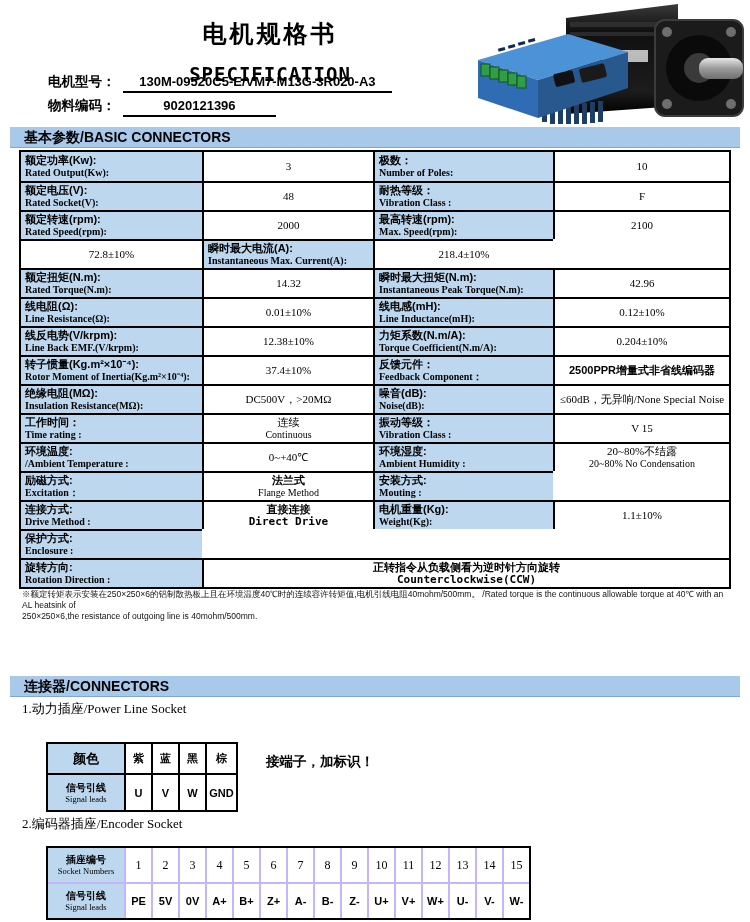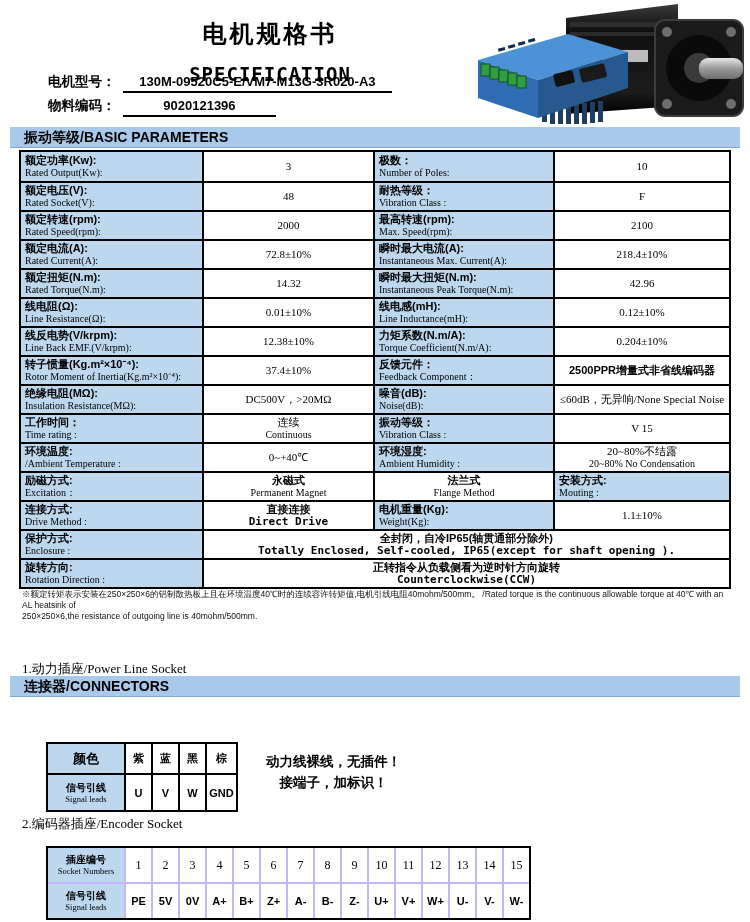--- a/index.html
+++ b/index.html
@@ -24,33 +24,33 @@
   .bar-basic{top:127px}
   .bar-conn{top:676px}
 
   .btable{position:absolute;top:150px;left:19px;border:2px solid #000;background:#fff}
   .trow{display:grid;grid-template-columns:181px 171px 180px 176px}
   .cell{box-sizing:border-box;height:29px;border-left:2px solid #000;border-top:2px solid #000;overflow:hidden}
   .trow:first-child .cell{border-top:none}
   .cell:first-child{border-left:none}
   .lblc{background:#bdd7ee;display:flex;flex-direction:column;justify-content:center;padding:0 3px 0 4px}
   .lc{font-size:11px;font-weight:bold;line-height:13px;white-space:nowrap}
-  .le{font-size:10px;font-weight:normal;font-family:"Liberation Serif",serif;line-height:12px;white-space:nowrap}
+  .le{font-size:10px;font-weight:bold;font-family:"Liberation Serif",serif;line-height:12px;white-space:nowrap}
   .valc{display:flex;flex-direction:column;justify-content:center;align-items:center;text-align:center}
   .v1{font-size:11px;font-family:"Liberation Serif",serif;line-height:13px}
   .v2{font-size:10px;font-family:"Liberation Serif",serif;line-height:12px}
   .mono{font-family:"DejaVu Sans Mono",monospace;font-weight:bold;font-size:11px}
   .cnb{font-family:"Liberation Sans",sans-serif;font-weight:bold}
   .mval{grid-column:2/5}
 
   .footnote{position:absolute;top:589px;left:22px;width:710px;font-size:8.5px;
             font-family:Liberation Sans, sans-serif;line-height:11px;color:#111}
 
   .sub-heading{position:absolute;left:22px;font-size:13px;font-family:"Liberation Serif",serif}
-  .sh-power{top:660px}.sh-encoder{top:815px}
+  .sh-power{top:700px}.sh-encoder{top:815px}
 
   .ptable{position:absolute;top:742px;left:46px;border:2px solid #000;background:#000;
           display:grid;grid-template-columns:76px 25px 25px 25px 29px;grid-template-rows:29px 35px;gap:2px}
   .etable{position:absolute;top:846px;left:46px;border:2px solid #000;background:#c4b5fd;
           display:grid;grid-template-columns:76px repeat(15,25px);grid-template-rows:34px 34px;gap:2px}
   .pc,.ec{background:#fff;display:flex;flex-direction:column;align-items:center;justify-content:center;text-align:center}
   .hdr{background:#bdd7ee}
   .big-lbl{font-size:13px;font-weight:bold}
   .two-l1{font-size:10px;font-weight:bold;line-height:12px}
   .two-l2{font-size:8.5px;font-family:"Liberation Serif",serif;line-height:10px}
@@ -130,21 +130,21 @@
 
   <div class="meta meta-model">
     <span>电机型号：</span>
     <span class="val">130M-09520C5-E/VM7-M13G-3R020-A3</span>
   </div>
   <div class="meta meta-material">
     <span>物料编码：</span>
     <span class="val">9020121396</span>
   </div>
 
-  <div class="bar bar-basic">振动等级/BASIC PARAMETERS</div>
+  <div class="bar bar-basic">基本参数/BASIC CONNECTORS</div>
 
   <div class="btable">
 
     <div class="trow">
       <div class="cell lblc">
           <div class="lc">额定功率(Kw):</div>
           <div class="le">Rated Output(Kw):</div>
         </div>
       <div class="cell valc">
           <div class="v1">3</div>
@@ -192,24 +192,20 @@
           <div class="lc">最高转速(rpm):</div>
           <div class="le">Max. Speed(rpm):</div>
         </div>
       <div class="cell valc">
           <div class="v1">2100</div>
           <div class="v2"></div>
         </div>
     </div>
 
     <div class="trow">
-      <div class="cell lblc">
-          <div class="lc">额定电流(A):</div>
-          <div class="le">Rated Current(A):</div>
-        </div>
       <div class="cell valc">
           <div class="v1">72.8±10%</div>
           <div class="v2"></div>
         </div>
       <div class="cell lblc">
           <div class="lc">瞬时最大电流(A):</div>
           <div class="le">Instantaneous Max. Current(A):</div>
         </div>
       <div class="cell valc">
           <div class="v1">218.4±10%</div>
@@ -349,24 +345,20 @@
           <div class="v2">20~80% No Condensation</div>
         </div>
     </div>
 
     <div class="trow">
       <div class="cell lblc">
           <div class="lc">励磁方式:</div>
           <div class="le">Excitation：</div>
         </div>
       <div class="cell valc">
-          <div class="v1 cnb">永磁式</div>
-          <div class="v2">Permanent Magnet</div>
-        </div>
-      <div class="cell valc">
           <div class="v1 cnb">法兰式</div>
           <div class="v2">Flange Method</div>
         </div>
       <div class="cell lblc">
           <div class="lc">安装方式:</div>
           <div class="le">Mouting :</div>
         </div>
     </div>
 
     <div class="trow">
@@ -385,24 +377,20 @@
       <div class="cell valc">
           <div class="v1">1.1±10%</div>
           <div class="v2"></div>
         </div>
     </div>
 
     <div class="trow">
       <div class="cell lblc">
           <div class="lc">保护方式:</div>
           <div class="le">Enclosure :</div>
-        </div>
-      <div class="cell valc mval">
-          <div class="v1 cnb">全封闭，自冷IP65(轴贯通部分除外)</div>
-          <div class="v2 mono">Totally Enclosed, Self-cooled, IP65(except for shaft opening ).</div>
         </div>
     </div>
 
     <div class="trow">
       <div class="cell lblc">
           <div class="lc">旋转方向:</div>
           <div class="le">Rotation Direction :</div>
         </div>
       <div class="cell valc mval">
           <div class="v1 cnb">正转指令从负载侧看为逆时针方向旋转</div>
@@ -431,21 +419,20 @@
       <div class="two-l1">信号引线</div>
       <div class="two-l2">Signal leads</div>
     </div>
     <div class="pc sig">U</div>
     <div class="pc sig">V</div>
     <div class="pc sig">W</div>
     <div class="pc sig">GND</div>
   </div>
 
   <div class="pnote">
-    <div>动力线裸线，无插件！</div>
     <div>接端子，加标识！</div>
   </div>
 
   <div class="sub-heading sh-encoder">2.编码器插座/Encoder Socket</div>
 
   <div class="etable">
     <div class="ec hdr">
       <div class="two-l1">插座编号</div>
       <div class="two-l2">Socket Numbers</div>
     </div>

